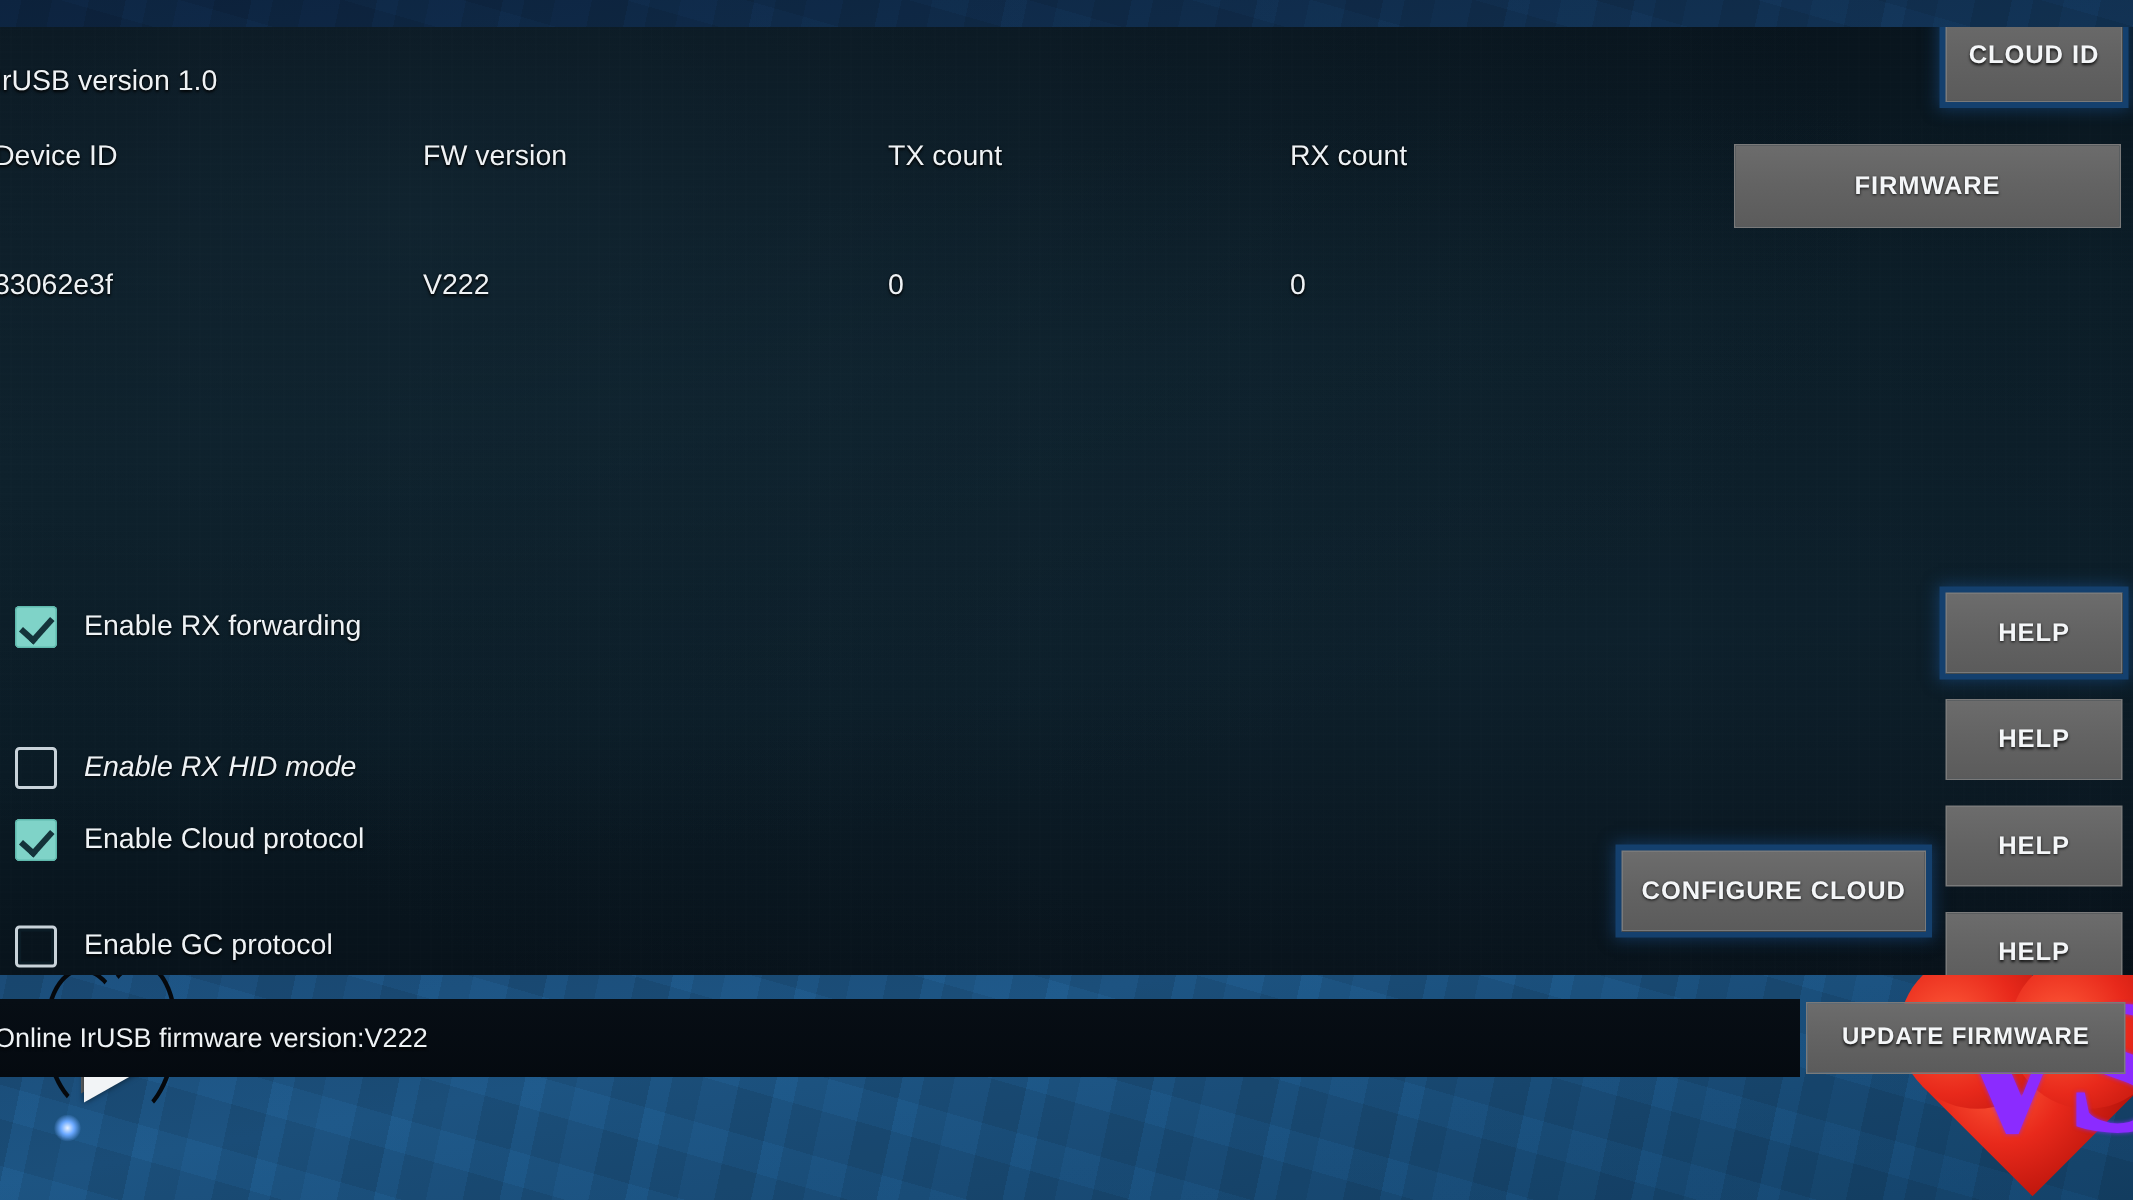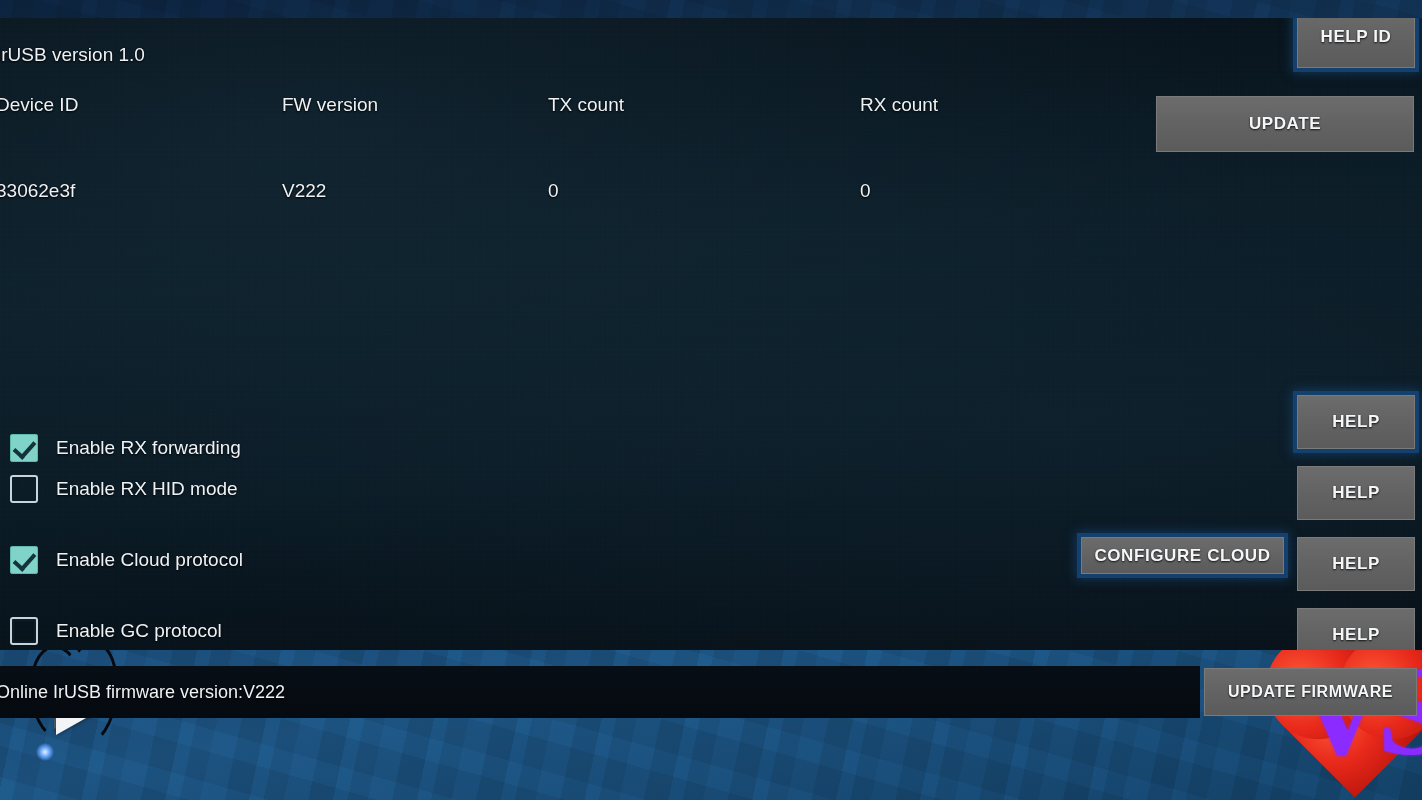--- a/index.html
+++ b/index.html
@@ -112,21 +112,21 @@
   }
 
   
   #version-line{ left:-4px; top:26px; }
 
   
   .col-h{ top:76px; }
   .col-v{ top:162px; }
   .c1x{ left:-4px; }
   .c2x{ left:282px; }
-  .c3x{ left:548px; }
+  .c3x{ left:592px; }
   .c4x{ left:860px; }
 
   
   .btn{
     position:absolute;
     background:linear-gradient(180deg,#6c6c6c 0%,#636363 48%,#5b5b5b 100%);
     border:1px solid #7a7a7a;
     color:#f4f6f8;
     font-size:17px; font-weight:bold; letter-spacing:.6px;
     display:flex; align-items:center; justify-content:center;
@@ -140,28 +140,28 @@
   #btn-send-id   { left:1297px; top:-12px;  width:118px; height:62px; }
   #btn-refresh   { left:1156px; top:78px;  width:258px; height:56px; }
   #btn-send-ir   { left:1156px; top:166px; width:258px; height:56px; }
 
   #btn-help-1    { left:1297px; top:377px; width:118px; height:54px; }
   #btn-help-2    { left:1297px; top:448px; width:118px; height:54px; }
   #btn-help-3    { left:1297px; top:519px; width:118px; height:54px; }
   #btn-help-4    { left:1297px; top:590px; width:118px; height:54px; }
 
   #btn-cfg-hid   { left:1048px; top:448px; width:236px; height:54px; }
-  #btn-cfg-cloud { left:1081px; top:519px; width:203px; height:37px; }
+  #btn-cfg-cloud { left:1081px; top:549px; width:203px; height:54px; }
 
   #btn-update-fw { left:1204px; top:668px; width:213px; height:48px; font-size:16px; }
 
   
   .cb-row{ position:absolute; left:10px; display:flex; align-items:center; }
-  #cb-row-1{ top:386px;margin-top:30px; }
-  #cb-row-2{ top:457px; }
+  #cb-row-1{ top:386px; }
+  #cb-row-2{ top:480px;font-style:italic; }
   #cb-row-3{ top:528px; }
   #cb-row-4{ top:599px; }
 
   .cbox{
     width:28px; height:28px; flex:0 0 28px;
     border-radius:3px; position:relative; cursor:pointer;
   }
   .cbox.on{
     background:#7fd3c8;
     box-shadow:inset 0 0 0 1px #5fb9ad;
@@ -223,22 +223,22 @@
   <div class="app-text col-h c1x">Device ID</div>
   <div class="app-text col-h c2x">FW version</div>
   <div class="app-text col-h c3x">TX count</div>
   <div class="app-text col-h c4x">RX count</div>
 
   <div class="app-text col-v c1x">33062e3f</div>
   <div class="app-text col-v c2x">V222</div>
   <div class="app-text col-v c3x">0</div>
   <div class="app-text col-v c4x">0</div>
 
-  <div class="btn focused" id="btn-send-id">HELP ID</div>
-  <div class="btn" id="btn-refresh">UPDATE</div>
+  <div class="btn focused" id="btn-send-id">CLOUD ID</div>
+  <div class="btn" id="btn-refresh">FIRMWARE</div>
 
   <div class="cb-row" id="cb-row-1">
     <div class="cbox on"></div>
     <div class="cb-label">Enable RX forwarding</div>
   </div>
   <div class="cb-row" id="cb-row-2">
     <div class="cbox off"></div>
     <div class="cb-label">Enable RX HID mode</div>
   </div>
   <div class="cb-row" id="cb-row-3">

